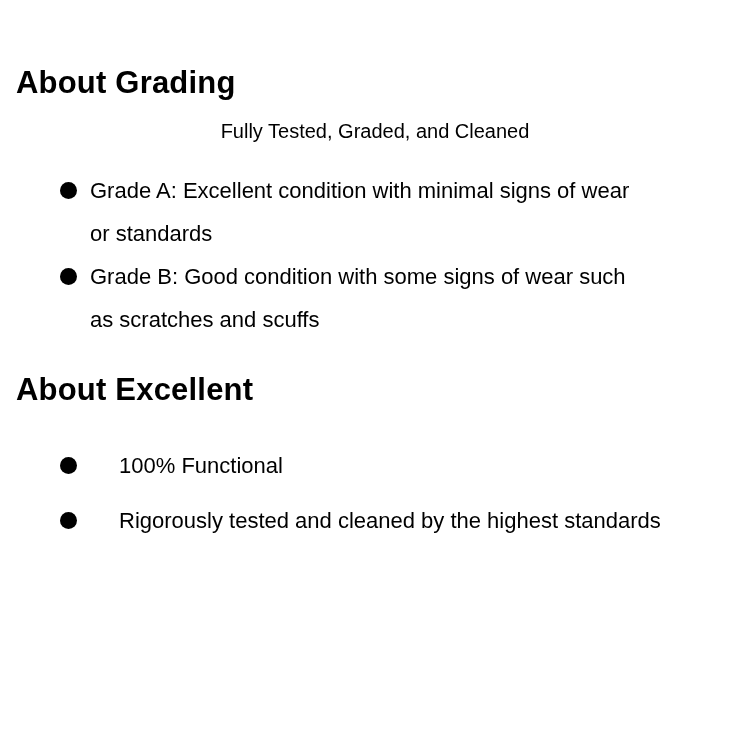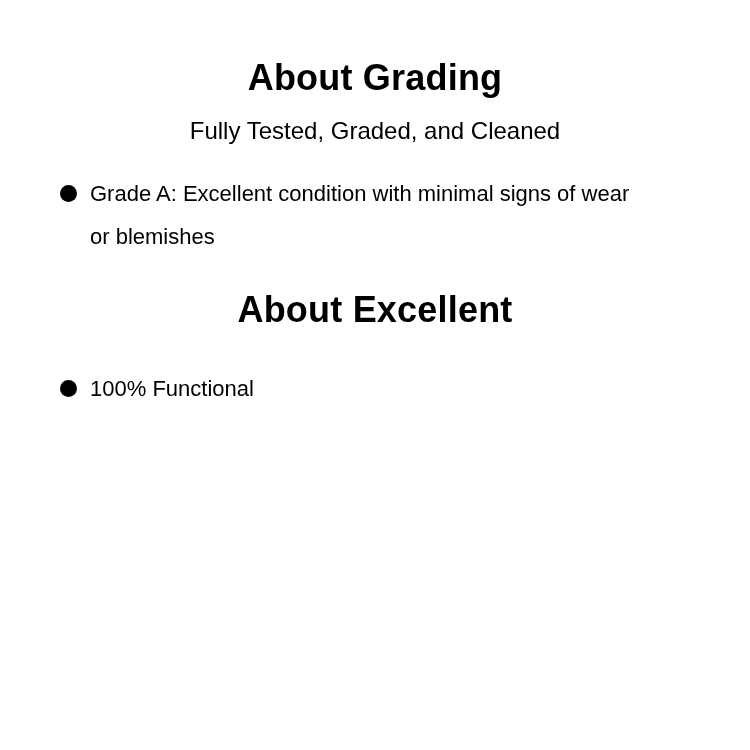--- a/index.html
+++ b/index.html
@@ -14,31 +14,30 @@
     color: #000000;
     overflow: hidden;
   }
   .page {
     width: 750px;
     height: 750px;
     box-sizing: border-box;
     padding-top: 48px;
   }
   .section-title {
-    margin: 8px;
-    text-align: center;
-    font-size: 36px;
+    margin: 16px;
+    font-size: 31px;
     font-weight: bold;
     letter-spacing: 0.2px;
     line-height: 1.2;
   }
   .subtitle {
     margin: 18px 0 0 0;
     text-align: center;
-    font-size: 24px;
+    font-size: 20px;
     font-weight: normal;
     line-height: 1.2;
   }
   .bullet-list {
     list-style: none;
     margin: 0;
     padding: 0 60px 0 60px;
   }
   .bullet-list.grading {
     margin-top: 26px;
@@ -50,20 +49,21 @@
     display: flex;
     align-items: flex-start;
     font-size: 22px;
     line-height: 43px;
   }
   .bullet-list.grading .bullet-item {
     margin-bottom: 0;
   }
   .bullet-list.function .bullet-item {
     margin-bottom: 12px;
+    gap: 29px;
   }
   .bullet-dot {
     flex: 0 0 auto;
     width: 17px;
     height: 17px;
     margin-top: 13px;
     margin-right: 13px;
     border-radius: 50%;
     background: #000000;
   }
@@ -79,26 +79,34 @@
 
 <div class="page">
 
   <h1 class="section-title">About Grading</h1>
 
   <p class="subtitle">Fully Tested, Graded, and Cleaned</p>
 
   <ul class="bullet-list grading">
     <li class="bullet-item">
       <span class="bullet-dot"></span>
-      <span class="bullet-text">Grade A: Excellent condition with minimal signs of wear or blemishes</span>
+      <span class="bullet-text">Grade A: Excellent condition with minimal signs of wear or standards</span>
+    </li>
+    <li class="bullet-item">
+      <span class="bullet-dot"></span>
+      <span class="bullet-text">Grade B: Good condition with some signs of wear such as scratches and scuffs</span>
     </li>
   </ul>
 
   <h1 class="section-title function-header">About Excellent</h1>
 
   <ul class="bullet-list function">
     <li class="bullet-item">
       <span class="bullet-dot"></span>
       <span class="bullet-text">100% Functional</span>
     </li>
+    <li class="bullet-item">
+      <span class="bullet-dot"></span>
+      <span class="bullet-text">Rigorously tested and cleaned by the highest standards</span>
+    </li>
   </ul>
 
 </div>
 
 </body></html>

